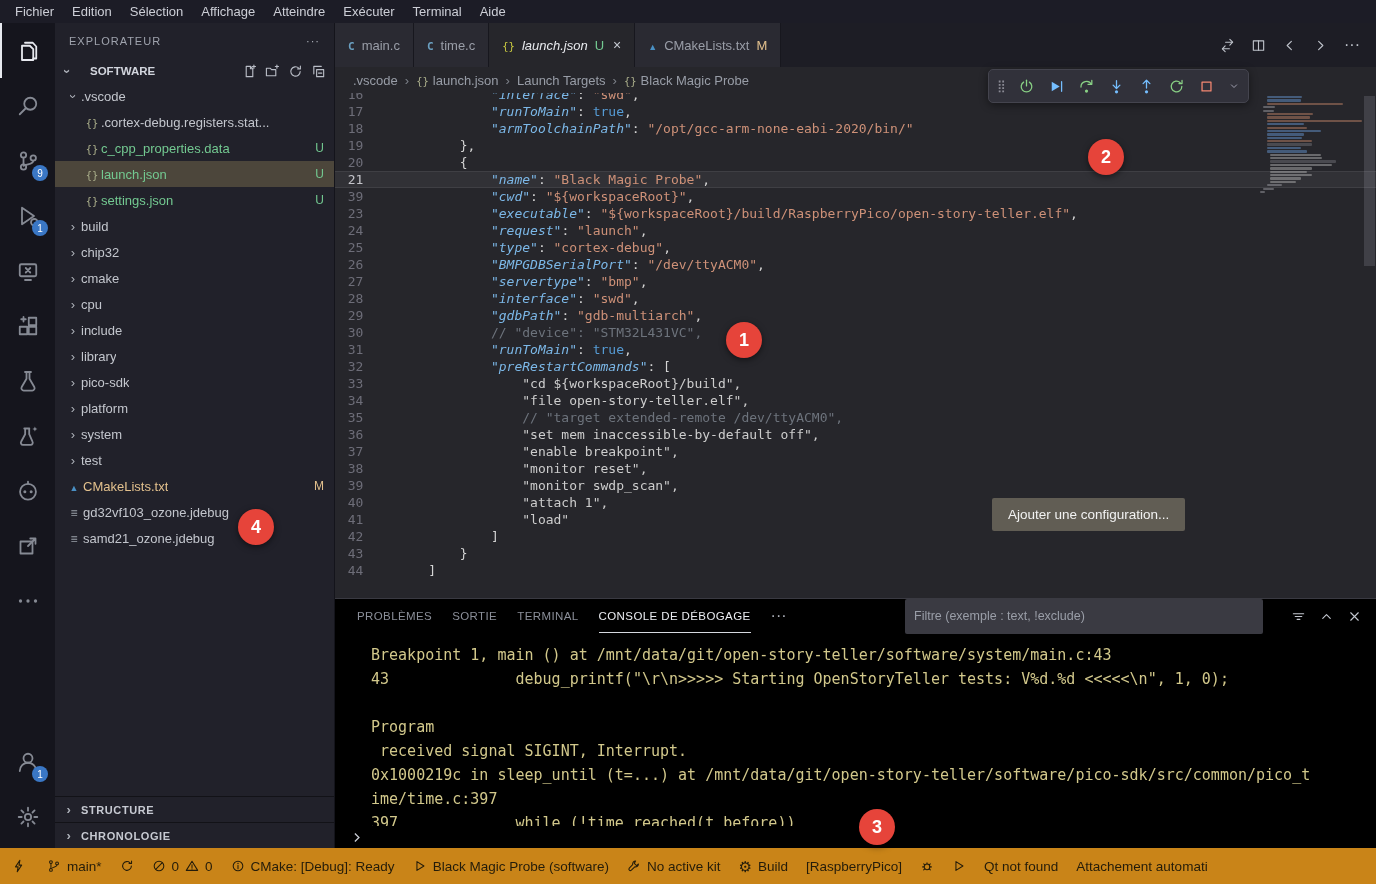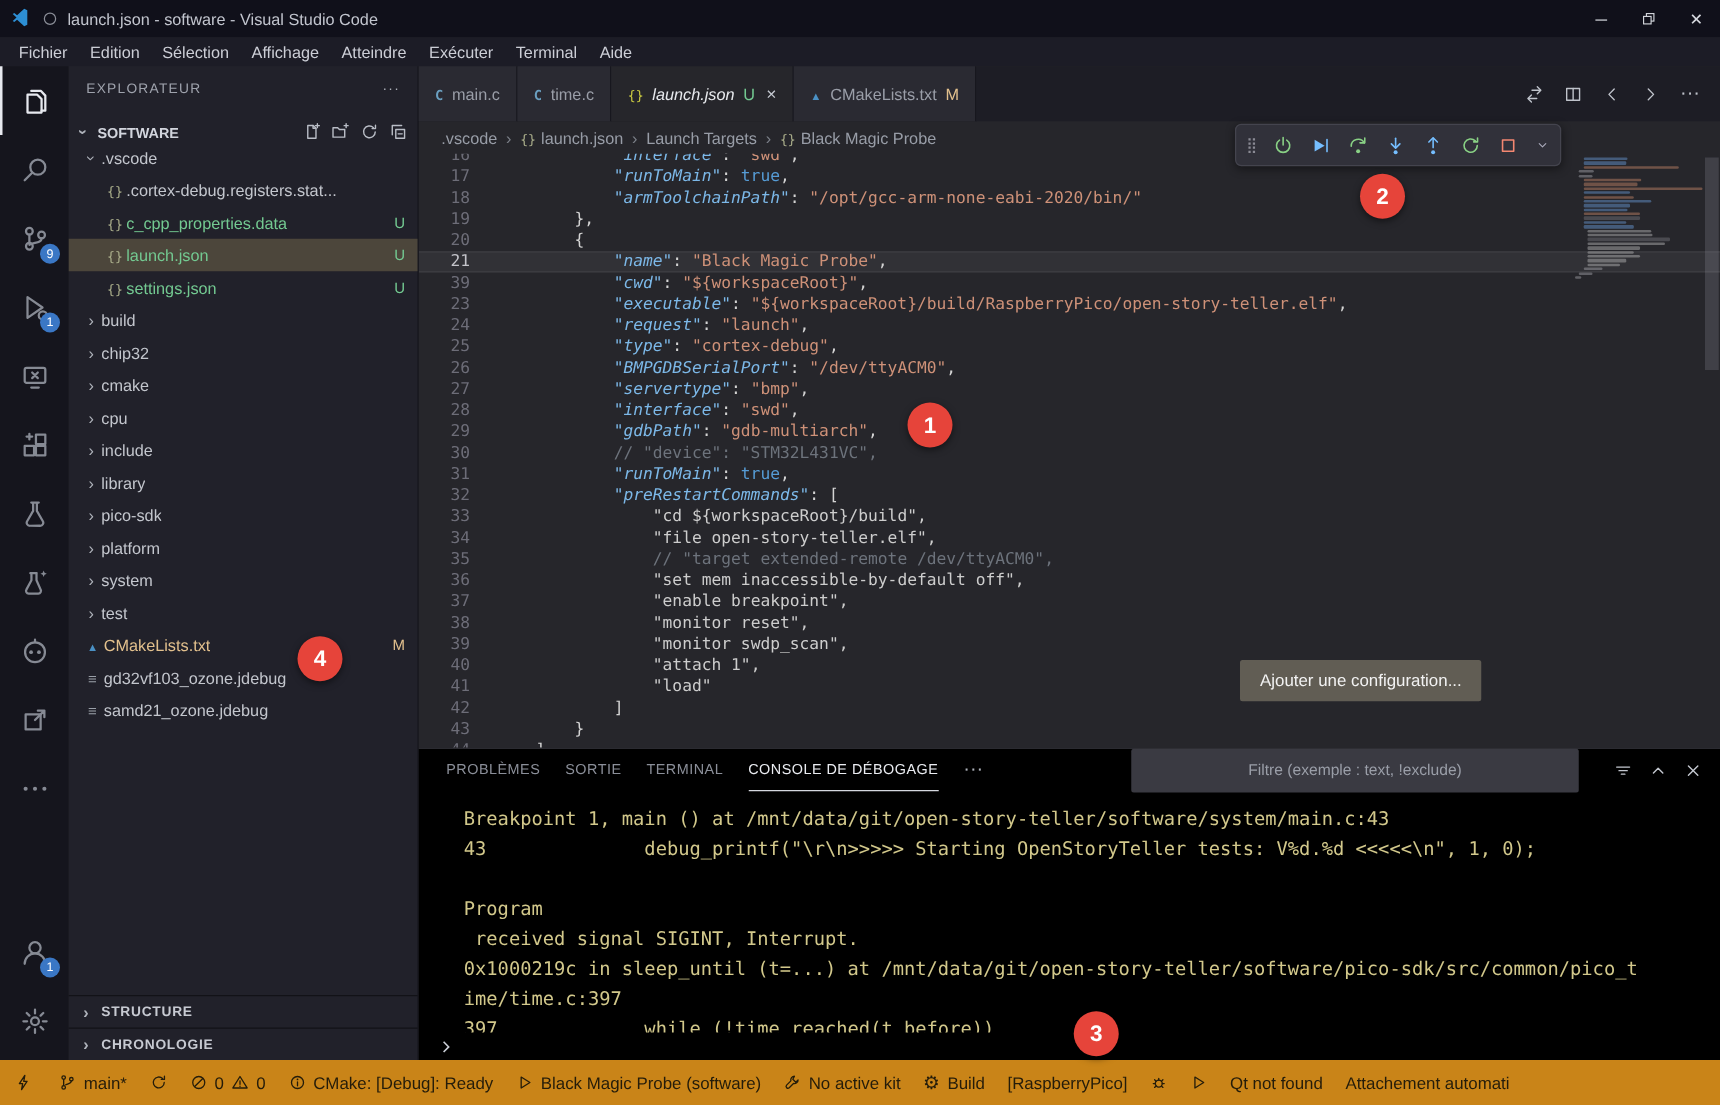--- a/index.html
+++ b/index.html
@@ -24,21 +24,21 @@
   .activitybar { width:55px; background:#15151d; display:flex; flex-direction:column; align-items:center; flex:0 0 auto; }
   .act-item { position:relative; width:55px; height:55px; display:flex; align-items:center; justify-content:center; color:#868a94; cursor:pointer; }
   .act-item.active { color:#e7e9ef; box-shadow:inset 2px 0 0 #e7e9ef; }
   .act-badge { position:absolute; right:7px; bottom:7px; min-width:16px; height:16px; padding:0 4px; background:#3a77c5; border-radius:9px; color:#fff; font-size:10px; display:flex; align-items:center; justify-content:center; }
   .act-bottom { margin-top:auto; display:flex; flex-direction:column; align-items:center; padding-bottom:4px; }
 
   
   .sidebar { width:280px; background:#21212a; display:flex; flex-direction:column; flex:0 0 auto; border-right:1px solid #14141b; }
   .explorer-head { height:36px; flex:0 0 auto; display:flex; align-items:center; padding:0 14px; font-size:11px; letter-spacing:1px; color:#9fa3ad; }
   .explorer-head .more { margin-left:auto; color:#aeb2bb; }
-  .section-head { height:24px; flex:0 0 auto; display:flex; align-items:flex-end; gap:3px; font-weight:bold; font-size:11.5px; color:#d2d5dd; padding:0 8px 0 4px; }
+  .section-head { height:24px; flex:0 0 auto; display:flex; align-items:center; gap:15px; font-weight:bold; font-size:11.5px; color:#d2d5dd; padding:0 8px 0 4px; }
   .section-actions { margin-left:auto; display:flex; gap:8px; color:#b9bdc6; }
   .tree { flex:0 0 auto; }
   .tree-row { height:26px; display:flex; align-items:center; font-size:13px; color:#c3c6cd; cursor:pointer; padding-right:10px; }
   .tree-row.selected { background:#4c463b; }
   .tree-chevron { width:16px; text-align:center; color:#aeb2ba; font-size:13px; display:inline-block; flex:0 0 auto; }
   .tree-chevron.expanded { transform:rotate(90deg); }
   .tree-ico { width:18px; flex:0 0 auto; text-align:center; }
   .braces { font-family:"DejaVu Sans Mono", monospace; font-size:10.5px; color:#a9ad8a; }
   .cicon { font-family:"DejaVu Sans Mono", monospace; font-weight:bold; font-size:11px; color:#6a9fc0; }
   .tri-ico { color:#4a90c4; font-size:9px; }
@@ -61,21 +61,21 @@
   .tab .tab-label.italic { font-style:italic; }
   .tab-close { color:#c6cad2; font-size:14px; margin-left:2px; }
   .tab-actions { margin-left:auto; display:flex; align-items:center; gap:16px; padding:0 16px; color:#bfc3cb; }
   .breadcrumb { height:26px; flex:0 0 auto; display:flex; align-items:center; padding:0 18px; font-size:13px; color:#989da7; gap:7px; white-space:nowrap; }
   .bc-sep { color:#7c8089; }
   .bc-item { display:flex; align-items:center; gap:4px; cursor:pointer; }
 
   .code-wrap { flex:1 1 auto; min-height:0; position:relative; overflow:hidden; font-family:"DejaVu Sans Mono", monospace; font-size:13px; line-height:17px; cursor:text; }
   .code-scroll { margin-top:-7px; }
   .code-line { display:flex; height:17px; white-space:pre; }
-  .code-line .gutter { width:62px; flex:0 0 auto; text-align:right; padding-right:21px; color:#6d6d78; }
+  .code-line .gutter { width:62px; flex:0 0 auto; text-align:center; padding-right:21px; color:#6d6d78; }
   .code-line.cur { background:rgba(255,255,255,.055); box-shadow:inset 0 1px 0 rgba(255,255,255,.07), inset 0 -1px 0 rgba(255,255,255,.07); }
   .code-line.cur .gutter { color:#c4c4ca; }
   .tk-k { color:#7cb8e8; font-style:italic; }
   .tk-s { color:#ce9178; }
   .tk-w { color:#cdcdcd; }
   .tk-c { color:#6d737c; }
   .tk-b { color:#569cd6; }
   .tk-p { color:#d4d4d4; }
 
   .minimap { position:absolute; right:18px; top:3px; width:102px; }
@@ -88,21 +88,21 @@
   .debug-toolbar { position:absolute; left:653px; top:46px; height:34px; z-index:30; background:#31313a; border:1px solid #44444e; border-radius:5px; box-shadow:0 2px 8px rgba(0,0,0,.45); display:flex; align-items:center; padding:0 8px; gap:13px; }
   .dbg-ic { display:flex; align-items:center; justify-content:center; cursor:pointer; }
   .drag-dots { color:#8a8a94; font-size:12px; letter-spacing:-1px; cursor:grab; }
 
   
   .panel { height:250px; flex:0 0 auto; border-top:1px solid #3a3a42; background:#000000; display:flex; flex-direction:column; }
   .panel-head { height:34px; flex:0 0 auto; display:flex; align-items:center; gap:20px; padding:0 14px 0 22px; }
   .panel-tab { height:100%; display:flex; align-items:center; font-size:11.5px; letter-spacing:.4px; color:#8b8f99; cursor:pointer; border-bottom:1px solid transparent; }
   .panel-tab.active { color:#eaecf1; border-bottom-color:#d5d8df; }
   .panel-more { color:#aeb2bb; cursor:pointer; }
-  .filter-input { margin-left:auto; width:358px; height:35px; background:#3a3a42; border:0; border-radius:2px; color:#d2d5db; font-size:12.5px; padding:0 9px; font-family:"Liberation Sans", sans-serif;text-align:center; }
+  .filter-input { margin-left:auto; width:358px; height:35px; background:#3a3a42; border:0; border-radius:2px; color:#d2d5db; font-size:12.5px; padding:0 9px; font-family:"Liberation Sans", sans-serif; }
   .filter-input::placeholder { color:#9a9ea8; }
   .panel-icons { display:flex; align-items:center; gap:13px; color:#c3c7cf; padding-left:8px; }
   .console { flex:1 1 auto; min-height:0; overflow:hidden; padding:10px 0 0 36px; font-family:"DejaVu Sans Mono", monospace; font-size:15px; line-height:24px; color:#d2c88b; white-space:pre; }
   .console-line { height:24px; }
   .prompt-row { height:22px; flex:0 0 auto; display:flex; align-items:center; padding-left:15px; color:#c8ccd4; }
 
   
   .statusbar { height:36px; flex:0 0 auto; background:#c98418; display:flex; align-items:center; color:#241c0a; font-size:13.5px; overflow:hidden; white-space:nowrap; }
   .sb-item { display:flex; align-items:center; gap:6px; padding:0 9px; height:100%; cursor:pointer; }
   .sb-item:first-child { padding:0 12px; }
@@ -111,37 +111,20 @@
   
   .annot { position:absolute; width:36px; height:36px; border-radius:50%; background:#e6443a; color:#fff; font-weight:bold; font-size:18px; display:flex; align-items:center; justify-content:center; transform:translate(-50%,-50%); box-shadow:0 2px 6px rgba(0,0,0,.5); z-index:90; }
 
   .ic { display:block; }
 </style>
 </head>
 <body>
 
 <div class="window">
 
-  <div class="titlebar">
-    <svg class="ic" width="18" height="18" viewBox="0 0 24 24">
-        <path d="M17.5 2.5L8.2 11 4.6 8.2 2.5 9.3l5 4.7-5 4.7 2.1 1.1 3.6-2.8 9.3 8.5 4-2V4.5z" transform="scale(0.82) translate(1,-1)" fill="#2d8fd4"></path>
-      </svg>
-    <span class="dot-ic"></span>
-    <span class="title">launch.json - software - Visual Studio Code</span>
-    <div class="win-controls">
-      <div class="win-btn">─</div>
-      <div class="win-btn">
-        <svg class="ic" width="12" height="12" viewBox="0 0 16 16" fill="none" stroke="#d7dae0" stroke-width="1.2">
-            <rect x="5.5" y="2.5" width="8" height="8"></rect>
-            <rect x="2.5" y="5.5" width="8" height="8" fill="#10101a"></rect>
-          </svg>
-      </div>
-      <div class="win-btn close">✕</div>
-    </div>
-  </div>
 
   <div class="menubar" id="menubar">
       <span class="menu-item">Fichier</span>
       <span class="menu-item">Edition</span>
       <span class="menu-item">Sélection</span>
       <span class="menu-item">Affichage</span>
       <span class="menu-item">Atteindre</span>
       <span class="menu-item">Exécuter</span>
       <span class="menu-item">Terminal</span>
       <span class="menu-item">Aide</span>

